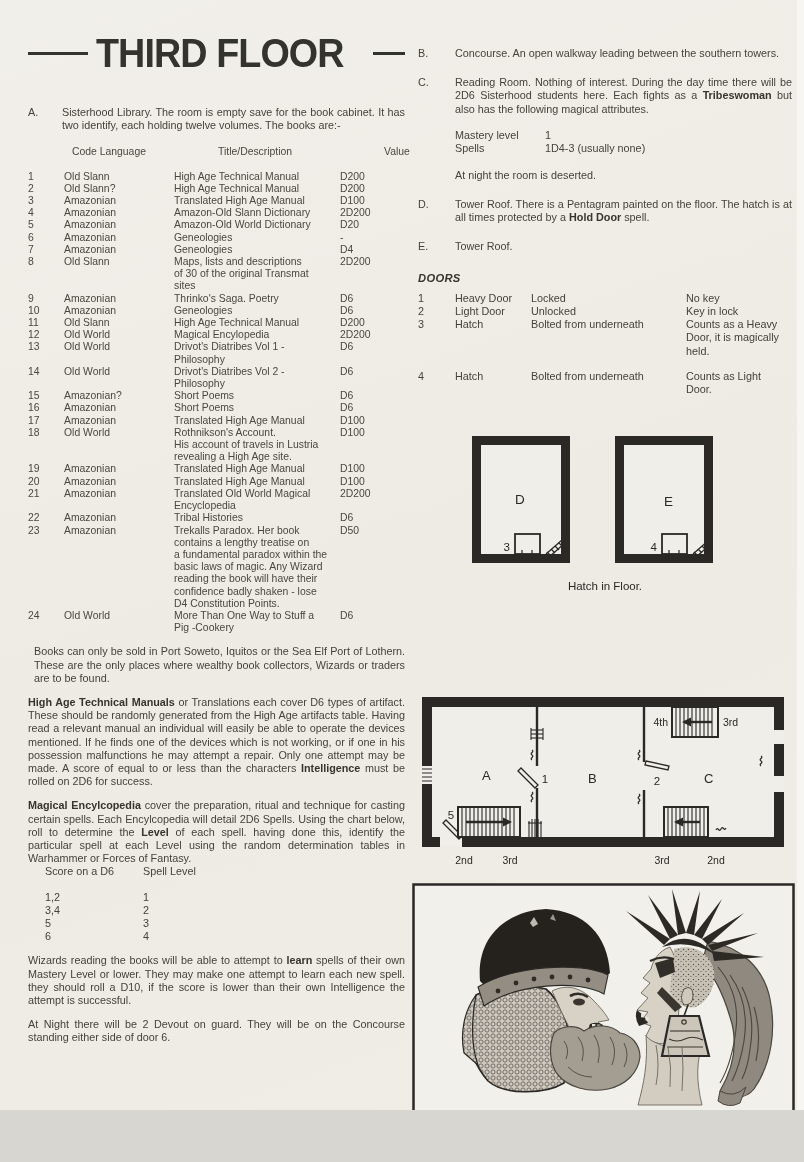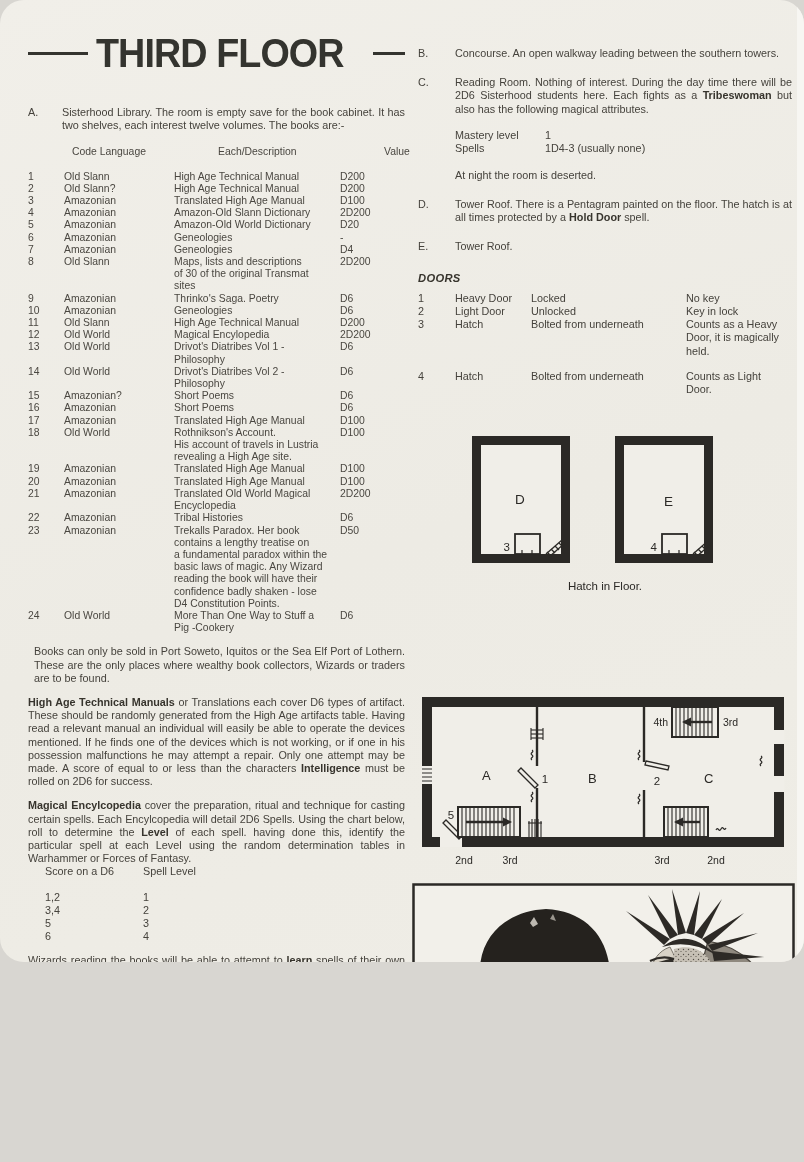--- a/index.html
+++ b/index.html
@@ -1,22 +1,22 @@
 <!DOCTYPE html>
 <html><head>
 <meta charset="utf-8">
 <style>
   * { box-sizing: border-box; }
   html,body { margin:0; padding:0; background:#d8d6d1; }
   p { margin:0; }
   .page {
-    position:relative; width:804px; height:962px; margin:0 auto;
+    position:relative; width:804px; height:1110px; margin:0 auto;
     background:linear-gradient(160deg,#f1efe9 0%, #edebe4 55%, #efede6 100%);
     font-family:"Liberation Sans","DejaVu Sans",sans-serif;
-    color:#45423c; overflow:hidden;border-radius:24px;
+    color:#45423c; overflow:hidden;
   }
   .edge-strip { position:absolute; right:0; top:0; width:7px; height:100%; background:#f7f6f2; }
   .scan-bar { position:absolute; left:-4px; top:1152px; width:132px; height:10px; background:#34322e; transform:rotate(-0.5deg); }
 
   .col-left { position:absolute; left:28px; top:30px; width:377px; }
   .col-right { position:absolute; left:418px; top:33px; width:374px; }
 
   .title-row { display:flex; align-items:center; gap:8px; height:46px; }
   .title-rule { height:3px; background:#34342f; }
   .title-rule.left { width:74px; }
@@ -73,27 +73,27 @@
 
   <div class="col-left">
     <div class="title-row">
       <div class="title-rule left"></div>
       <span class="title-text">THIRD FLOOR</span>
       <div class="title-rule right"></div>
     </div>
 
     <div class="item para-a">
       <span class="lbl">A.</span>
-      <p class="txt"><span>Sisterhood Library. The room is empty save for the book cabinet. It has two shelves, each interest twelve volumes. The books are:-</span></p>
+      <p class="txt"><span>Sisterhood Library. The room is empty save for the book cabinet. It has two identify, each holding twelve volumes. The books are:-</span></p>
     </div>
 
     <div class="book-table">
       <div class="bt-head">
         <span>Code Language</span>
-        <span>Each/Description</span>
+        <span>Title/Description</span>
         <span>Value</span>
       </div>
       <div class="bt-body">
 
           <div class="bt-row">
             <span class="bt-c">1</span>
             <span class="bt-l">Old Slann</span>
             <span class="bt-t">High Age Technical Manual</span>
             <span class="bt-v">D200</span>
           </div>

